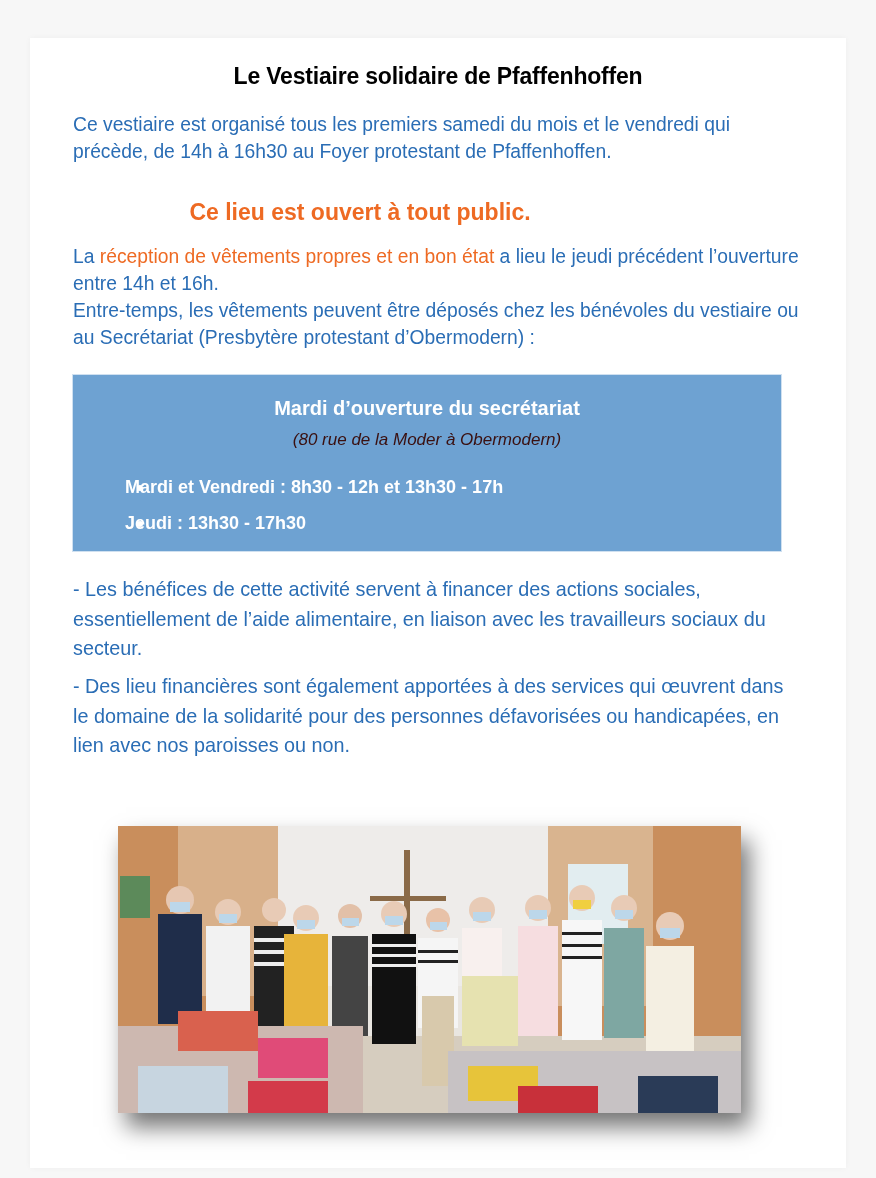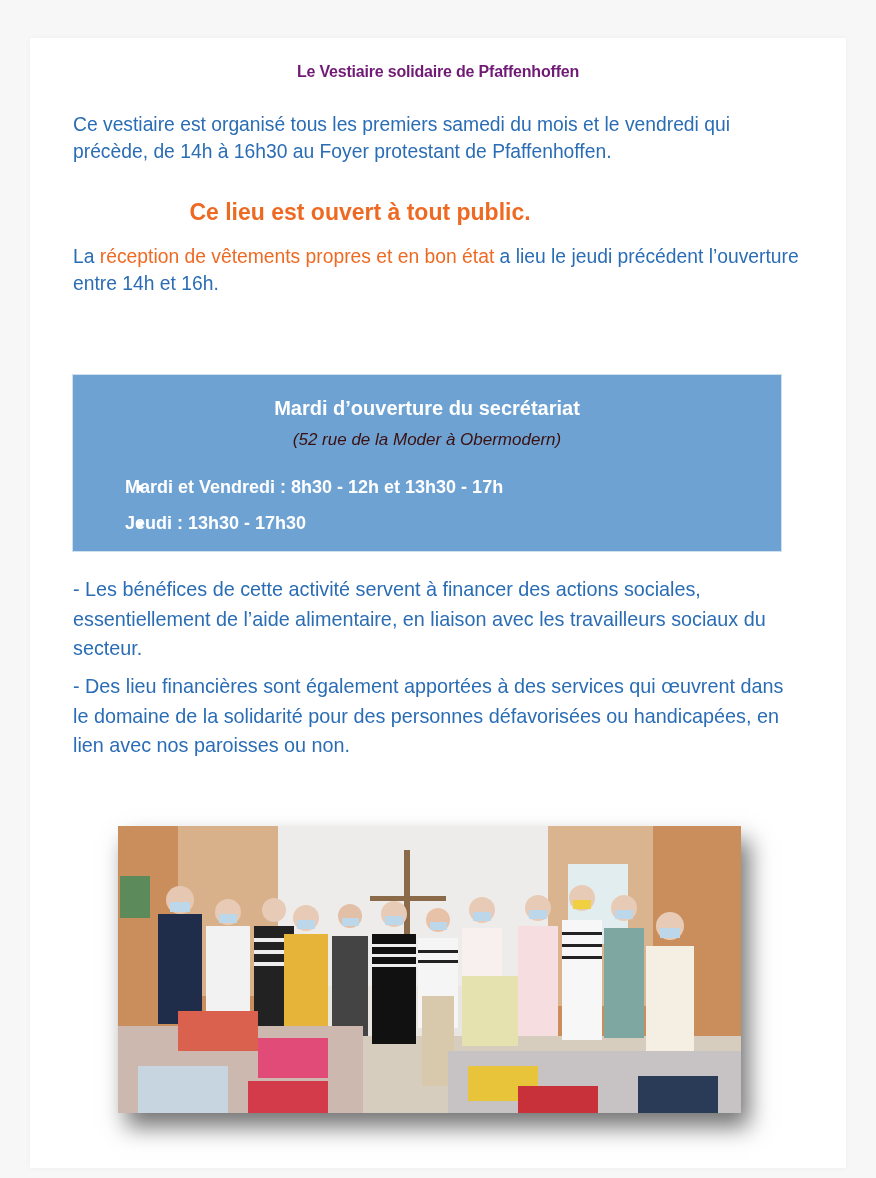--- a/index.html
+++ b/index.html
@@ -22,23 +22,23 @@
       height: 1130px;
       background: #ffffff;
       box-shadow: 0 0 6px rgba(0,0,0,0.04);
     }
     .title {
       position: absolute;
       left: 0;
       width: 876px;
       top: 63px;
       text-align: center;
-      font-size: 16px;
-      font-weight: bold;
-      color: #701a75;
+      font-size: 23px;
+      font-weight: bold;
+      color: #000000;
       letter-spacing: -0.2px;
       font-family: "Liberation Sans", sans-serif;
     }
     .p-blue {
       position: absolute;
       left: 73px;
       color: #2a6db5;
       font-size: 19.3px;
       line-height: 27px;
       font-family: "Liberation Sans", sans-serif;
@@ -136,25 +136,26 @@
 <div class="page"></div>
 
 <div class="title">Le Vestiaire solidaire de Pfaffenhoffen</div>
 
 <div class="p-blue intro">Ce vestiaire est organisé tous les premiers samedi du mois et le vendredi qui précède, de 14h à 16h30 au Foyer protestant de Pfaffenhoffen.</div>
 
 <div class="open-public">Ce lieu est ouvert à tout public.</div>
 
 <div class="p-blue reception">
   <span>La </span><span class="orange">réception de vêtements propres et en bon état</span><span> a lieu le jeudi précédent l’ouverture entre 14h et 16h.</span><br>
+  <span>Entre-temps, les vêtements peuvent être déposés chez les bénévoles du vestiaire ou au Secrétariat (Presbytère protestant d’Obermodern) :</span>
 </div>
 
 <div class="hours-box">
   <div class="hours-title">Mardi d’ouverture du secrétariat</div>
-  <div class="hours-address">(52 rue de la Moder à Obermodern)</div>
+  <div class="hours-address">(80 rue de la Moder à Obermodern)</div>
   <ul class="hours-list">
     <li class="hours-item">
       <span class="bullet"></span>
       <span>Mardi et Vendredi : 8h30 - 12h et 13h30 - 17h</span>
     </li>
     <li class="hours-item">
       <span class="bullet"></span>
       <span>Jeudi : 13h30 - 17h30</span>
     </li>
   </ul>

